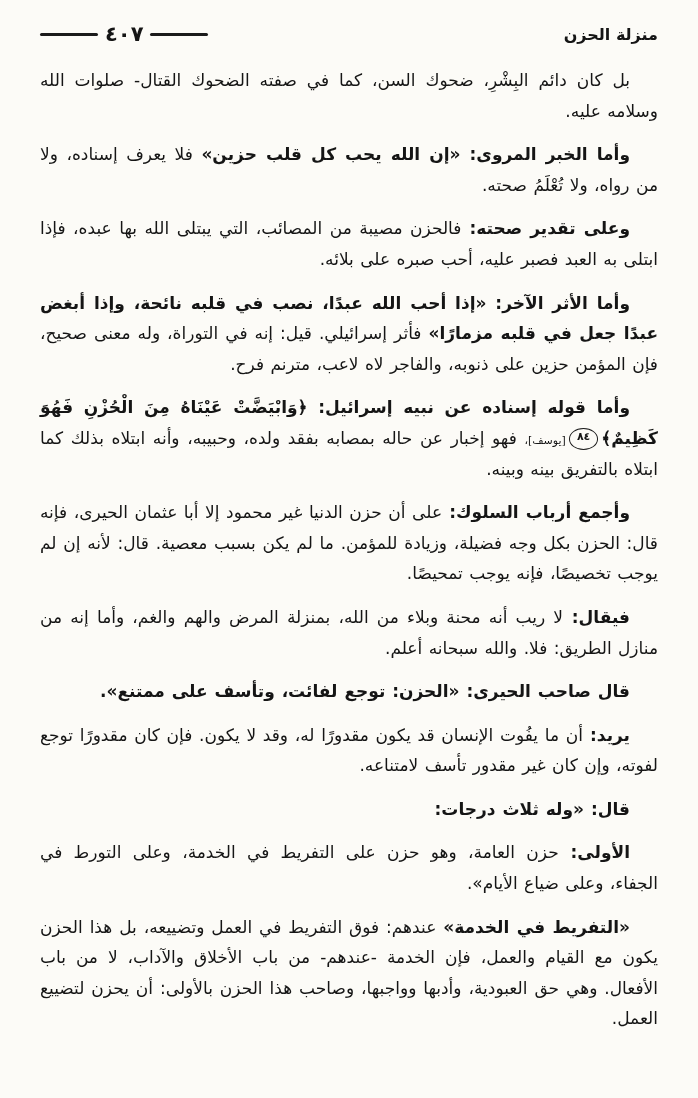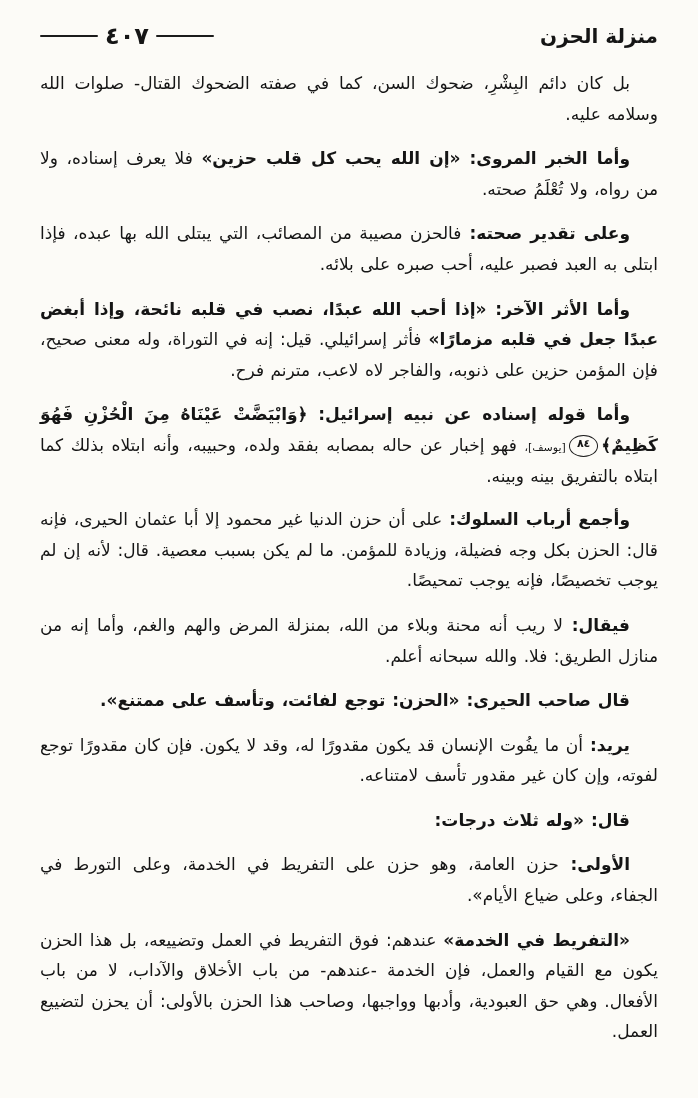--- a/index.html
+++ b/index.html
@@ -17,45 +17,45 @@
     overflow:hidden;
     color:#151515;
   }
   .header{
     display:flex;
     justify-content:space-between;
     align-items:center;
     margin-bottom:20px;
   }
   .chapter-title{
-    font-size:20px;
+    font-size:16px;
     font-weight:bold;
     letter-spacing:.5px;
   }
   .page-number-group{
     display:flex;
     align-items:center;
     gap:7px;
     direction:ltr;
   }
   .rule{
     display:inline-block;
     height:2.5px;
     background:#1b1b1b;
     border-radius:2px;
   }
   .rule-long{width:58px;}
   .page-number{
-    font-size:24px;
+    font-size:21px;
     font-weight:bold;
     line-height:1;
   }
   .body-text{font-size:17px;}
   .para{
-    margin:14px 0 13px 0;
+    margin:8px 0 13px 0;
     line-height:1.8;
     text-align:justify;
     text-indent:28px;
     word-spacing:1px;
   }
   .para.gap-lg{margin-top:9px;}
   .lead{font-weight:bold;}
   .quote{font-weight:bold;}
   .verse{font-weight:bold;}
   .ayah-badge{

